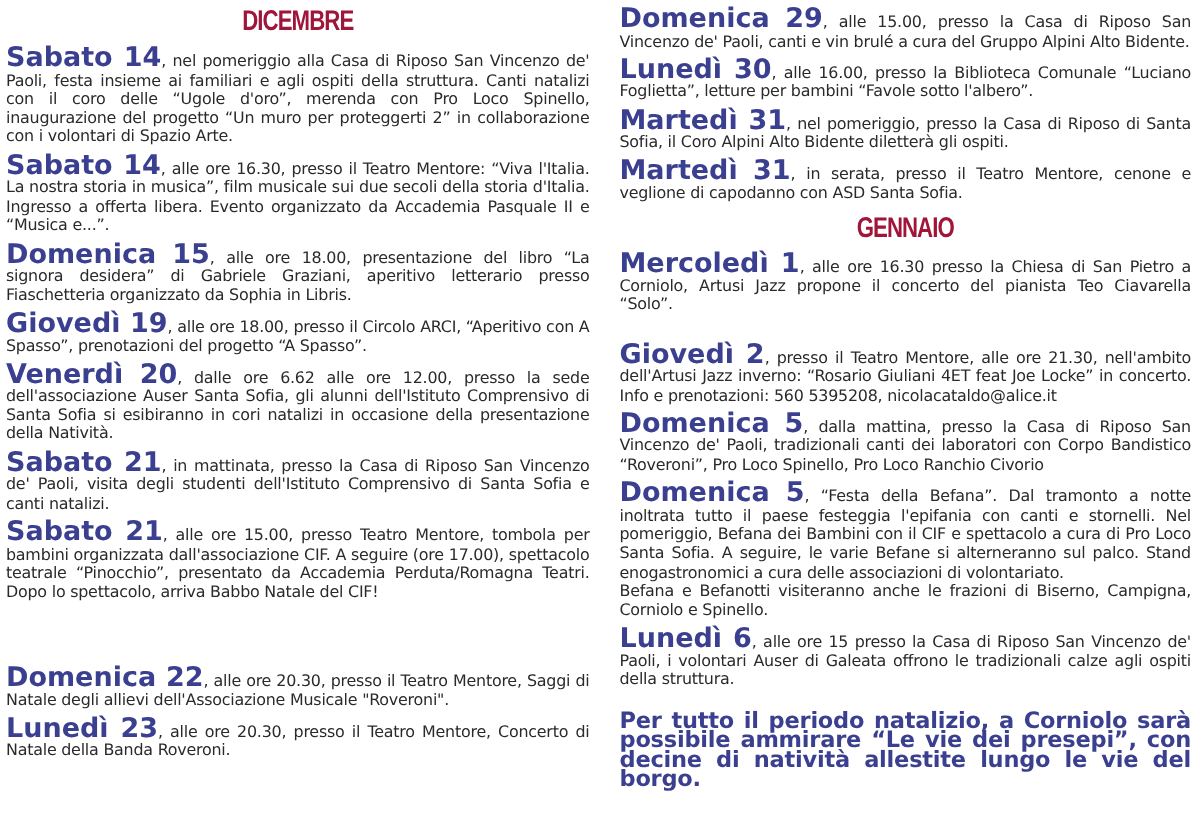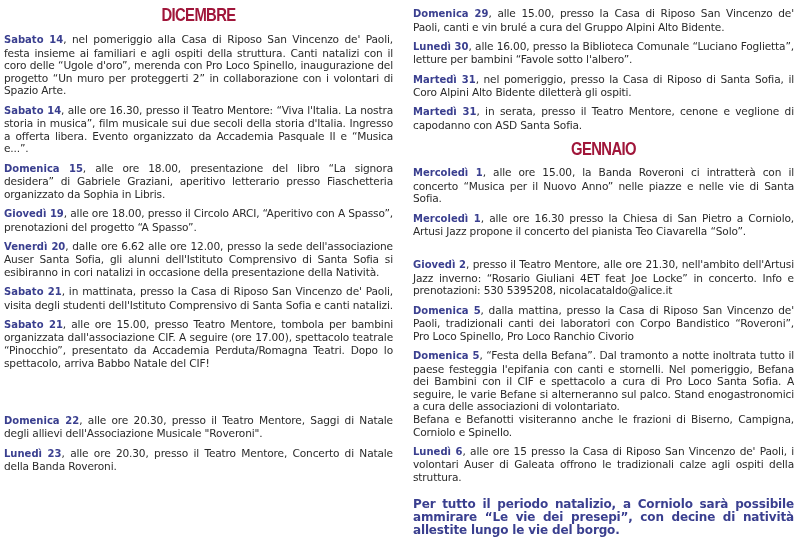--- a/index.html
+++ b/index.html
@@ -3,22 +3,22 @@
 <meta charset="utf-8">
 <style>
   * { margin: 0; padding: 0; box-sizing: border-box; }
   html, body { width: 800px; height: 554px; background: #ffffff; overflow: hidden; }
   body { font-family: "DejaVu Sans", sans-serif; color: #2a2a2a; position: relative; }
   .col { position: absolute; top: 0; font-size: 10.6px; line-height: 12.6px; letter-spacing: -0.15px; text-align: justify; }
   .col-left { left: 4px; width: 389px; }
   .col-right { left: 413px; width: 381px; }
   .month { font-family: "Liberation Sans", sans-serif; font-weight: bold; color: #a0163a; font-size: 19px; text-align: center; letter-spacing: -0.8px; transform: scaleX(0.78); line-height: 22px; }
   .ev { margin-bottom: 6.6px; }
-  .ev .day { font-family: "DejaVu Sans", sans-serif; font-weight: bold; color: #3a3f8f; font-size: 10px; letter-spacing: 0; }
-  .note { color: #3a3f8f; font-weight: bold; font-size: 12px; line-height: 13px; }
+  .ev .day { font-family: "DejaVu Sans", sans-serif; font-weight: bold; color: #3a3f8f; font-size: 18px; letter-spacing: 0; }
+  .note { color: #3a3f8f; font-weight: bold; font-size: 15px; line-height: 13px; }
 </style>
 </head>
 <body>
 
 <div class="col col-left">
   <div style="height:4px"></div>
   <div class="month">DICEMBRE</div>
   <div style="height:7px"></div>
 
   <p class="ev"><span class="day">Sabato 14</span><span>, nel pomeriggio alla Casa di Riposo San Vincenzo de' Paoli, festa insieme ai familiari e agli ospiti della struttura. Canti natalizi con il coro delle “Ugole d'oro”, merenda con Pro Loco Spinello, inaugurazione del progetto “Un muro per proteggerti 2” in collaborazione con i volontari di Spazio Arte.</span></p>
@@ -39,24 +39,23 @@
 <div class="col col-right">
   <div style="height:7px"></div>
   <p class="ev"><span class="day">Domenica 29</span><span>, alle 15.00, presso la Casa di Riposo San Vincenzo de' Paoli, canti e vin brulé a cura del Gruppo Alpini Alto Bidente.</span></p>
   <p class="ev"><span class="day">Lunedì 30</span><span>, alle 16.00, presso la Biblioteca Comunale “Luciano Foglietta”, letture per bambini “Favole sotto l'albero”.</span></p>
   <p class="ev"><span class="day">Martedì 31</span><span>, nel pomeriggio, presso la Casa di Riposo di Santa Sofia, il Coro Alpini Alto Bidente diletterà gli ospiti.</span></p>
   <p class="ev"><span class="day">Martedì 31</span><span>, in serata, presso il Teatro Mentore, cenone e veglione di capodanno con ASD Santa Sofia.</span></p>
 
   <div class="month">GENNAIO</div>
   <div style="height:6px"></div>
 
-  <p class="ev"><span class="day">Mercoledì 1</span><span>, alle ore 15.00, la Banda Roveroni ci intratterà con il concerto “Musica per il Nuovo Anno” nelle piazze e nelle vie di Santa Sofia.</span></p>
   <p class="ev"><span class="day">Mercoledì 1</span><span>, alle ore 16.30 presso la Chiesa di San Pietro a Corniolo, Artusi Jazz propone il concerto del pianista Teo Ciavarella “Solo”.</span></p>
   <div style="height:14px"></div>
-  <p class="ev"><span class="day">Giovedì 2</span><span>, presso il Teatro Mentore, alle ore 21.30, nell'ambito dell'Artusi Jazz inverno: “Rosario Giuliani 4ET feat Joe Locke” in concerto. Info e prenotazioni: 530 5395208, nicolacataldo@alice.it</span></p>
+  <p class="ev"><span class="day">Giovedì 2</span><span>, presso il Teatro Mentore, alle ore 21.30, nell'ambito dell'Artusi Jazz inverno: “Rosario Giuliani 4ET feat Joe Locke” in concerto. Info e prenotazioni: 560 5395208, nicolacataldo@alice.it</span></p>
   <p class="ev"><span class="day">Domenica 5</span><span>, dalla mattina, presso la Casa di Riposo San Vincenzo de' Paoli, tradizionali canti dei laboratori con Corpo Bandistico “Roveroni”, Pro Loco Spinello, Pro Loco Ranchio Civorio</span></p>
   <p class="ev"><span class="day">Domenica 5</span><span>, “Festa della Befana”. Dal tramonto a notte inoltrata tutto il paese festeggia l'epifania con canti e stornelli. Nel pomeriggio, Befana dei Bambini con il CIF e spettacolo a cura di Pro Loco Santa Sofia. A seguire, le varie Befane si alterneranno sul palco. Stand enogastronomici a cura delle associazioni di volontariato.</span><br><span>Befana e Befanotti visiteranno anche le frazioni di Biserno, Campigna, Corniolo e Spinello.</span></p>
   <p class="ev"><span class="day">Lunedì 6</span><span>, alle ore 15 presso la Casa di Riposo San Vincenzo de' Paoli, i volontari Auser di Galeata offrono le tradizionali calze agli ospiti della struttura.</span></p>
 
   <div style="height:8px"></div>
   <p class="note">Per tutto il periodo natalizio, a Corniolo sarà possibile ammirare “Le vie dei presepi”, con decine di natività allestite lungo le vie del borgo.</p>
   <div style="height:38px"></div>
 
 </div>
 

